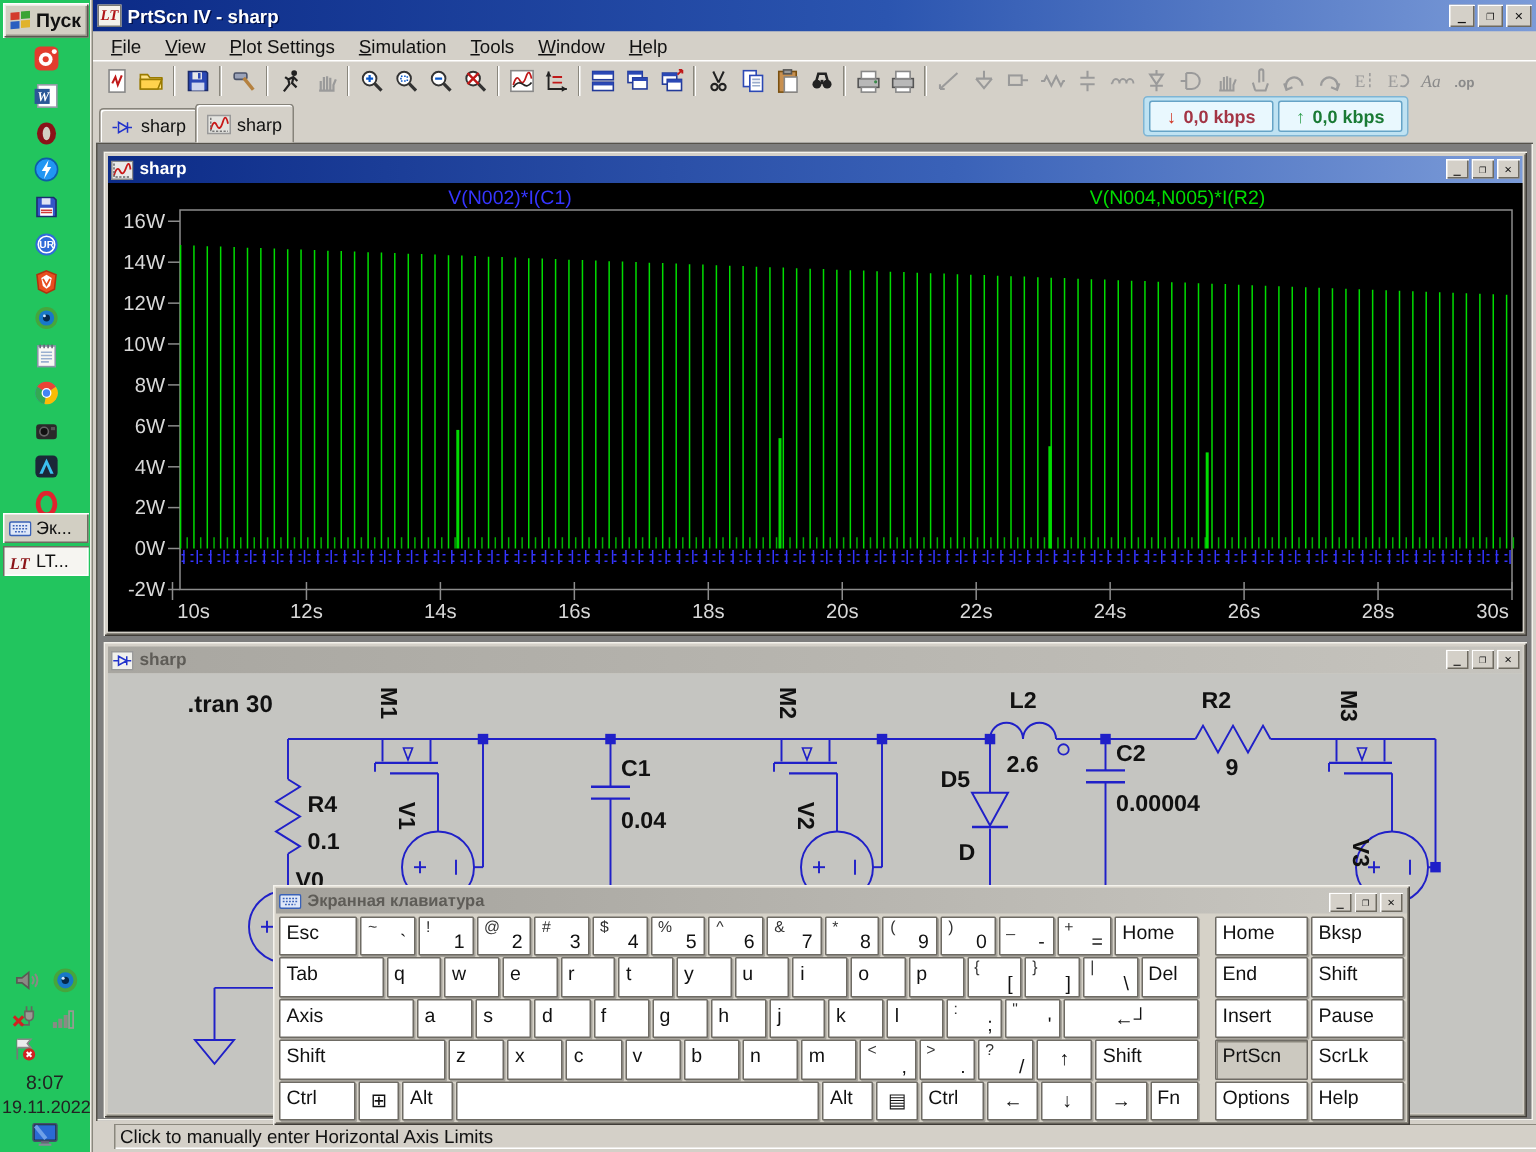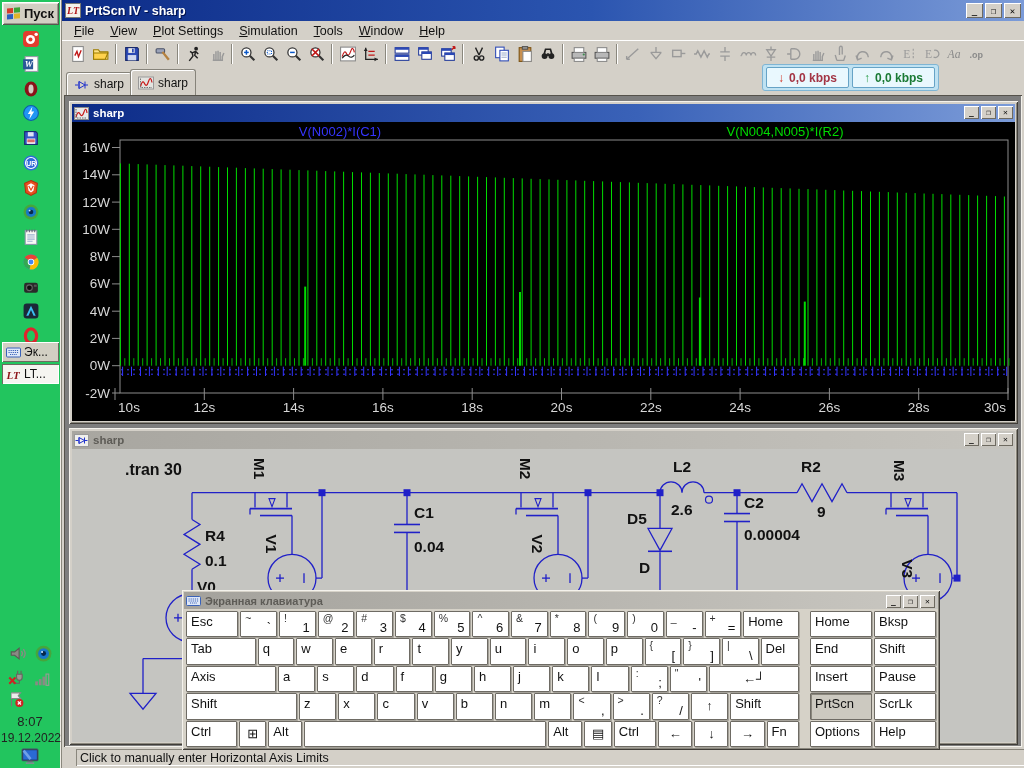--- a/index.html
+++ b/index.html
@@ -273,21 +273,21 @@
         <div class="trayicon" style="left: 7px; top: 690px;">
           <svg viewBox="0 0 16 16" xmlns="http://www.w3.org/2000/svg">
             <path d="M4 2.5 v12" stroke="#777"></path>
             <path d="M4 2.5 h8 l-2 2.5 2 2.5 H4" fill="#ececec" stroke="#888"></path>
             <circle cx="11" cy="11.5" r="3.6" fill="#d02222"></circle>
             <path d="M9.6 10.1 l2.8 2.8 M12.4 10.1 l-2.8 2.8" stroke="#fff" stroke-width="1.2"></path>
           </svg>
         </div>
       </div>
     <div id="clock-time">8:07</div>
-    <div id="clock-date">19.12.2022</div>
+    <div id="clock-date">19.11.2022</div>
     <div id="tray-display" class="trayicon">
         <svg viewBox="0 0 17 16" xmlns="http://www.w3.org/2000/svg">
           <rect x="1" y="1.5" width="15" height="11" rx="1" fill="#1a2a3a" stroke="#44506a"></rect>
           <rect x="2" y="2.5" width="13" height="9" fill="#2a6ad4"></rect>
           <path d="M2.5 3 L9 11" stroke="#6fa0e8" stroke-width="2.5"></path>
           <rect x="6" y="12.5" width="5" height="1.6" fill="#667"></rect>
           <rect x="4.5" y="14.1" width="8" height="1.3" fill="#889"></rect>
         </svg>
       </div>
   </div>

